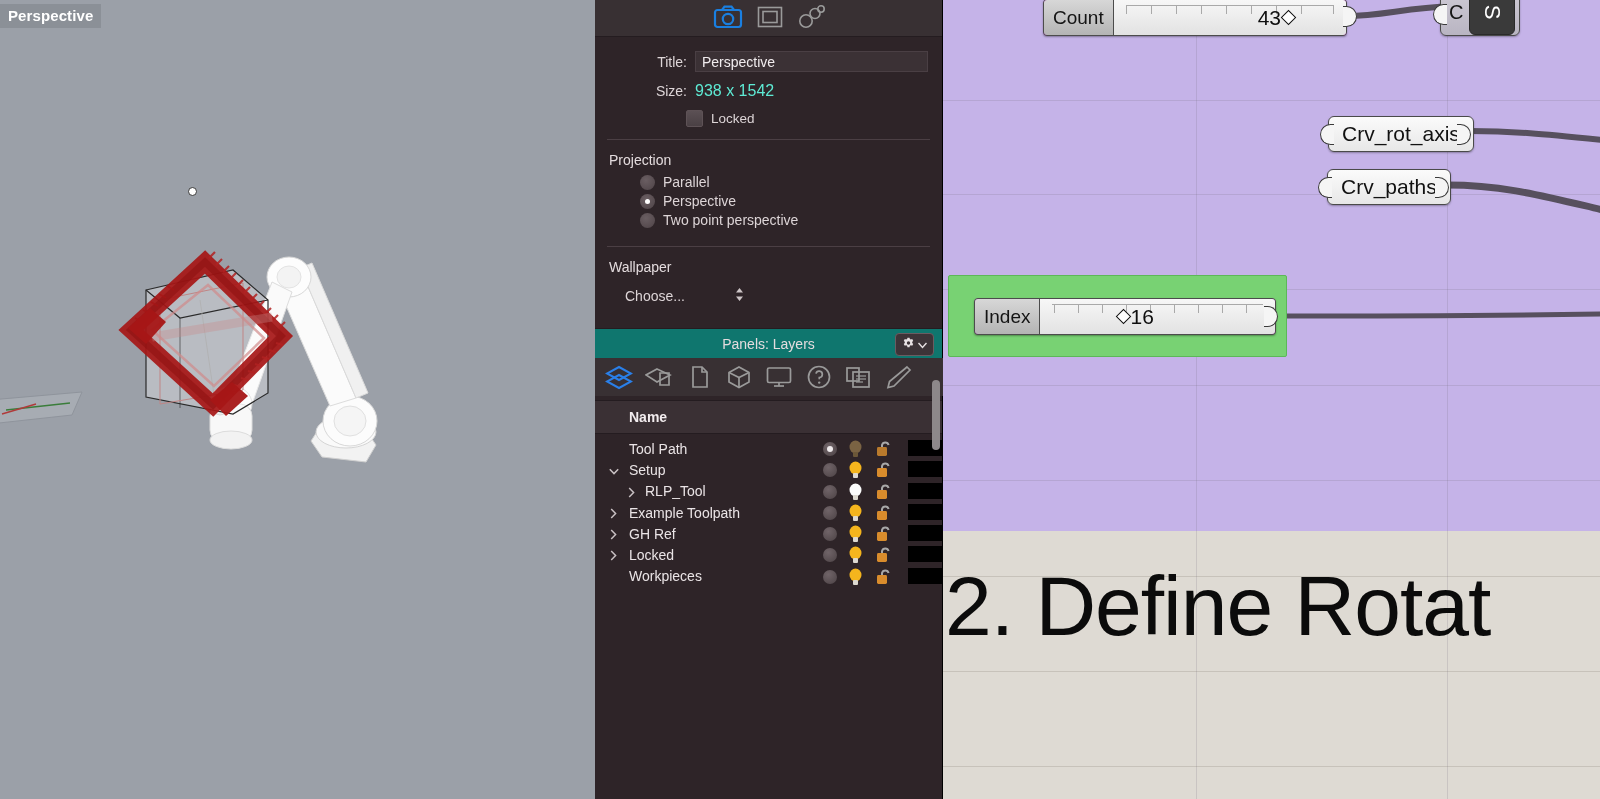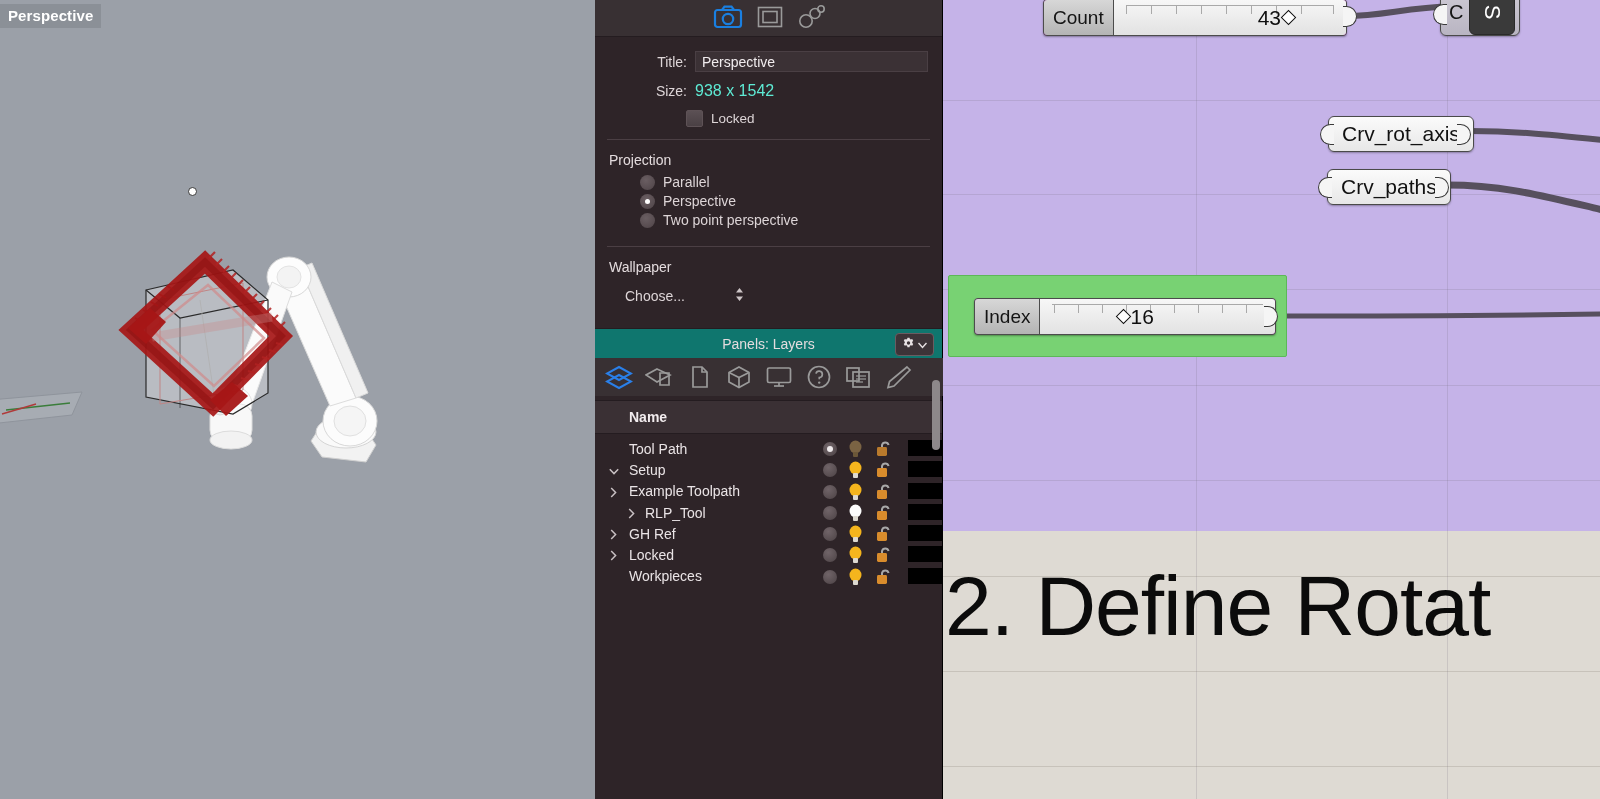--- a/index.html
+++ b/index.html
@@ -668,53 +668,53 @@
         <span class="lr-lock">
           <svg viewBox="0 0 18 16" width="18" height="16">
               <path d="M7 6 V4 a3.4 3.4 0 0 1 6.6 0" fill="none" stroke="#a8a8a8" stroke-width="2"></path>
               <rect x="2" y="6" width="10" height="9" rx="1.4" fill="#d98c2c"></rect>
             </svg>
         </span>
         <span class="lr-swatch"></span>
       </div>
 
       <div class="layer-row">
+        <span class="twisty" style="left:33px; top:6px">
+          <svg width="7" height="11" viewBox="0 0 7 11">
+              <path d="M1.2 1 L5.6 5.5 L1.2 10" fill="none" stroke="#c8c0c3" stroke-width="1.5"></path>
+            </svg>
+        </span>
+        <span class="lr-name" style="left:50px">RLP_Tool</span>
+        <span class="lr-dot"></span>
+        <span class="lr-bulb">
+          <svg viewBox="0 0 17 18" width="17" height="18">
+              <ellipse cx="8.5" cy="7" rx="6" ry="6.5" fill="#fcfcfc"></ellipse>
+              <rect x="6" y="12" width="5" height="5" rx="1" fill="#ddd9d0"></rect>
+            </svg>
+        </span>
+        <span class="lr-lock">
+          <svg viewBox="0 0 18 16" width="18" height="16">
+              <path d="M7 6 V4 a3.4 3.4 0 0 1 6.6 0" fill="none" stroke="#a8a8a8" stroke-width="2"></path>
+              <rect x="2" y="6" width="10" height="9" rx="1.4" fill="#d98c2c"></rect>
+            </svg>
+        </span>
+        <span class="lr-swatch"></span>
+      </div>
+
+      <div class="layer-row">
         <span class="twisty" style="left:15px; top:6px">
           <svg width="7" height="11" viewBox="0 0 7 11">
               <path d="M1.2 1 L5.6 5.5 L1.2 10" fill="none" stroke="#c8c0c3" stroke-width="1.5"></path>
             </svg>
         </span>
         <span class="lr-name" style="left:34px">Example Toolpath</span>
         <span class="lr-dot"></span>
         <span class="lr-bulb">
           <svg viewBox="0 0 17 18" width="17" height="18">
               <ellipse cx="8.5" cy="7" rx="6" ry="6.5" fill="#f5b51d"></ellipse>
-              <rect x="6" y="12" width="5" height="5" rx="1" fill="#ddd9d0"></rect>
-            </svg>
-        </span>
-        <span class="lr-lock">
-          <svg viewBox="0 0 18 16" width="18" height="16">
-              <path d="M7 6 V4 a3.4 3.4 0 0 1 6.6 0" fill="none" stroke="#a8a8a8" stroke-width="2"></path>
-              <rect x="2" y="6" width="10" height="9" rx="1.4" fill="#d98c2c"></rect>
-            </svg>
-        </span>
-        <span class="lr-swatch"></span>
-      </div>
-
-      <div class="layer-row">
-        <span class="twisty" style="left:33px; top:6px">
-          <svg width="7" height="11" viewBox="0 0 7 11">
-              <path d="M1.2 1 L5.6 5.5 L1.2 10" fill="none" stroke="#c8c0c3" stroke-width="1.5"></path>
-            </svg>
-        </span>
-        <span class="lr-name" style="left:50px">RLP_Tool</span>
-        <span class="lr-dot"></span>
-        <span class="lr-bulb">
-          <svg viewBox="0 0 17 18" width="17" height="18">
-              <ellipse cx="8.5" cy="7" rx="6" ry="6.5" fill="#fcfcfc"></ellipse>
               <rect x="6" y="12" width="5" height="5" rx="1" fill="#ddd9d0"></rect>
             </svg>
         </span>
         <span class="lr-lock">
           <svg viewBox="0 0 18 16" width="18" height="16">
               <path d="M7 6 V4 a3.4 3.4 0 0 1 6.6 0" fill="none" stroke="#a8a8a8" stroke-width="2"></path>
               <rect x="2" y="6" width="10" height="9" rx="1.4" fill="#d98c2c"></rect>
             </svg>
         </span>
         <span class="lr-swatch"></span>

